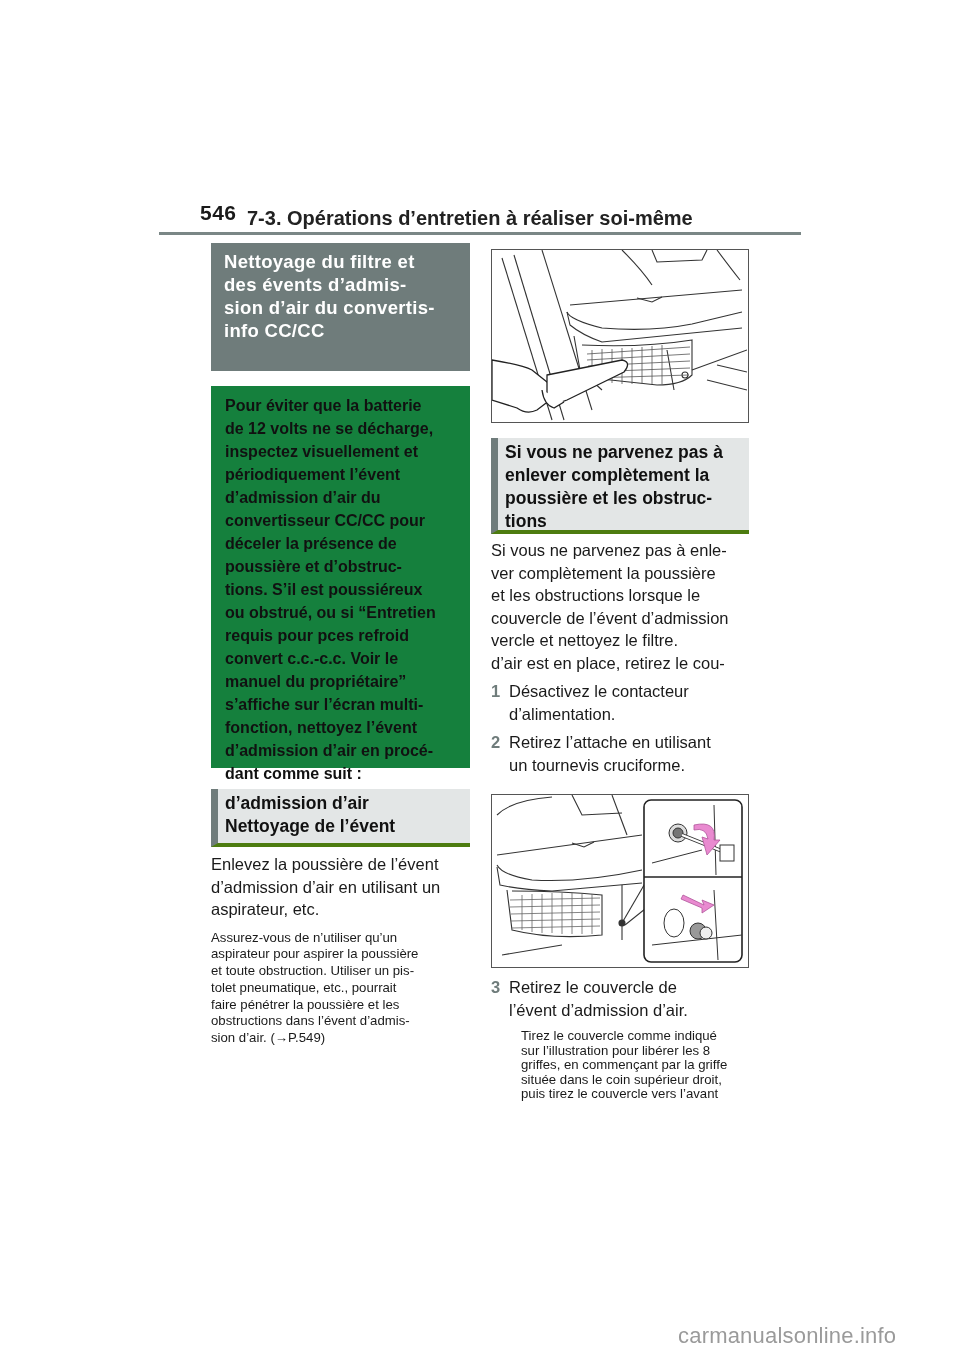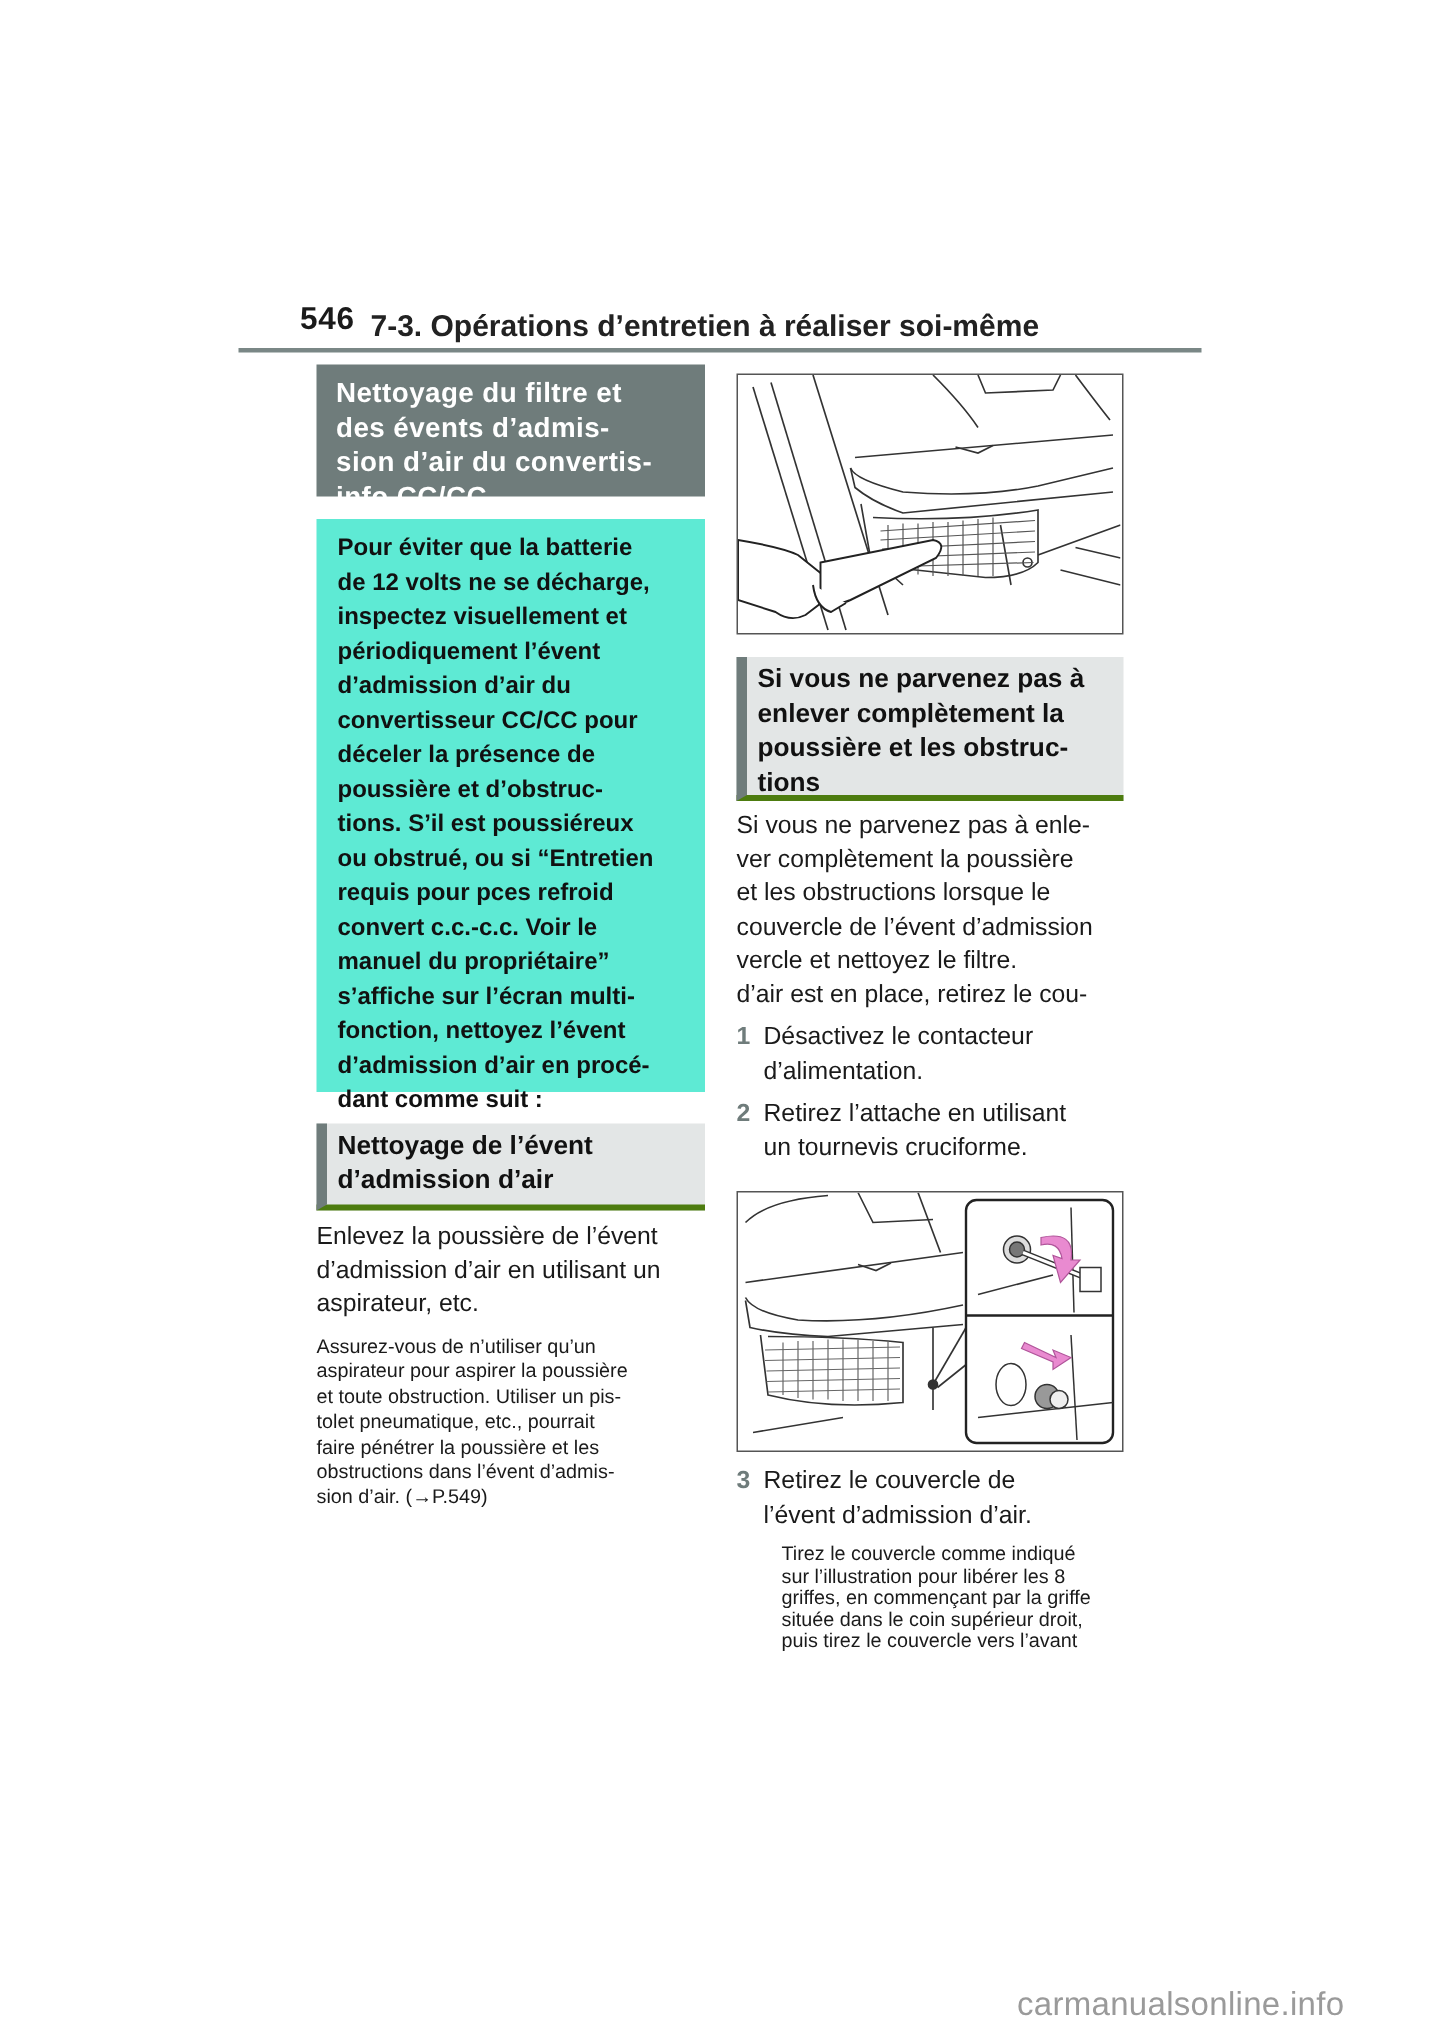--- a/index.html
+++ b/index.html
@@ -7,24 +7,24 @@
   body { position: relative; font-family: "Liberation Sans", sans-serif; color: #1a1a1a; }
 
   .page-header { position: absolute; left: 200px; top: 201px; width: 600px; height: 34px; }
   .page-number { position: absolute; left: 0; top: 0; font-size: 21px; font-weight: bold; color: #1a1a1a; letter-spacing: 0.5px; }
   .section-title { position: absolute; left: 47px; top: 6px; font-size: 20px; font-weight: bold; color: #222; text-align: center; }
   .header-rule { position: absolute; left: -41px; top: 31px; width: 642px; height: 3px; background: #7a8786; }
 
   .col-left { position: absolute; left: 211px; top: 243px; width: 259px; }
   .col-right { position: absolute; left: 491px; top: 249px; width: 258px; }
 
-  .title-box-dark { background: #6f7c7b; padding: 7px 12px 12px 13px; height: 88px; }
+  .title-box-dark { background: #6f7c7b; padding: 7px 12px 12px 13px; height: 128px; }
   .title-box-dark h2 { color: #ffffff; font-size: 18.5px; line-height: 23px; font-weight: bold; letter-spacing: 0.3px; }
 
-  .info-box { margin-top: 15px; background: #5eead4; padding: 8px 10px 12px 14px; height: 382px; }
+  .info-box { margin-top: 15px; background: #15803d; padding: 8px 10px 12px 14px; height: 382px; }
   .info-box p { font-size: 16px; line-height: 23px; font-weight: bold; color: #111; }
 
   .subhead { position: relative; background: #e3e6e6; border-left: 7px solid #6f7c7b; border-bottom: 4px solid #4d7c0f; padding: 3px 8px 5px 7px; }
   .subhead h3 { font-size: 17.5px; line-height: 23px; font-weight: bold; color: #111; }
   .subhead-left { margin-top: 21px; height: 58px; }
 
   .body-text { font-size: 16.5px; line-height: 22.5px; color: #1a1a1a; }
   .small-text { font-size: 13.2px; line-height: 16.8px; color: #1a1a1a; }
 
   .figure { border: 1.5px solid #555; background: #fff; position: relative; overflow: hidden; }
@@ -72,22 +72,22 @@
       <span style="display:block">manuel du propriétaire”</span>
       <span style="display:block">s’affiche sur l’écran multi-</span>
       <span style="display:block">fonction, nettoyez l’évent</span>
       <span style="display:block">d’admission d’air en procé-</span>
       <span style="display:block">dant comme suit :</span>
     </p>
   </div>
 
   <div class="subhead subhead-left">
     <h3>
+      <div>d’admission d’air</div>
       <div>Nettoyage de l’évent</div>
-      <div>d’admission d’air</div>
     </h3>
   </div>
 
   <div class="body-text" style="margin-top:6px;">
     <div>Enlevez la poussière de l’évent</div>
     <div>d’admission d’air en utilisant un</div>
     <div>aspirateur, etc.</div>
   </div>
 
   <div class="small-text" style="margin-top:9px;">

